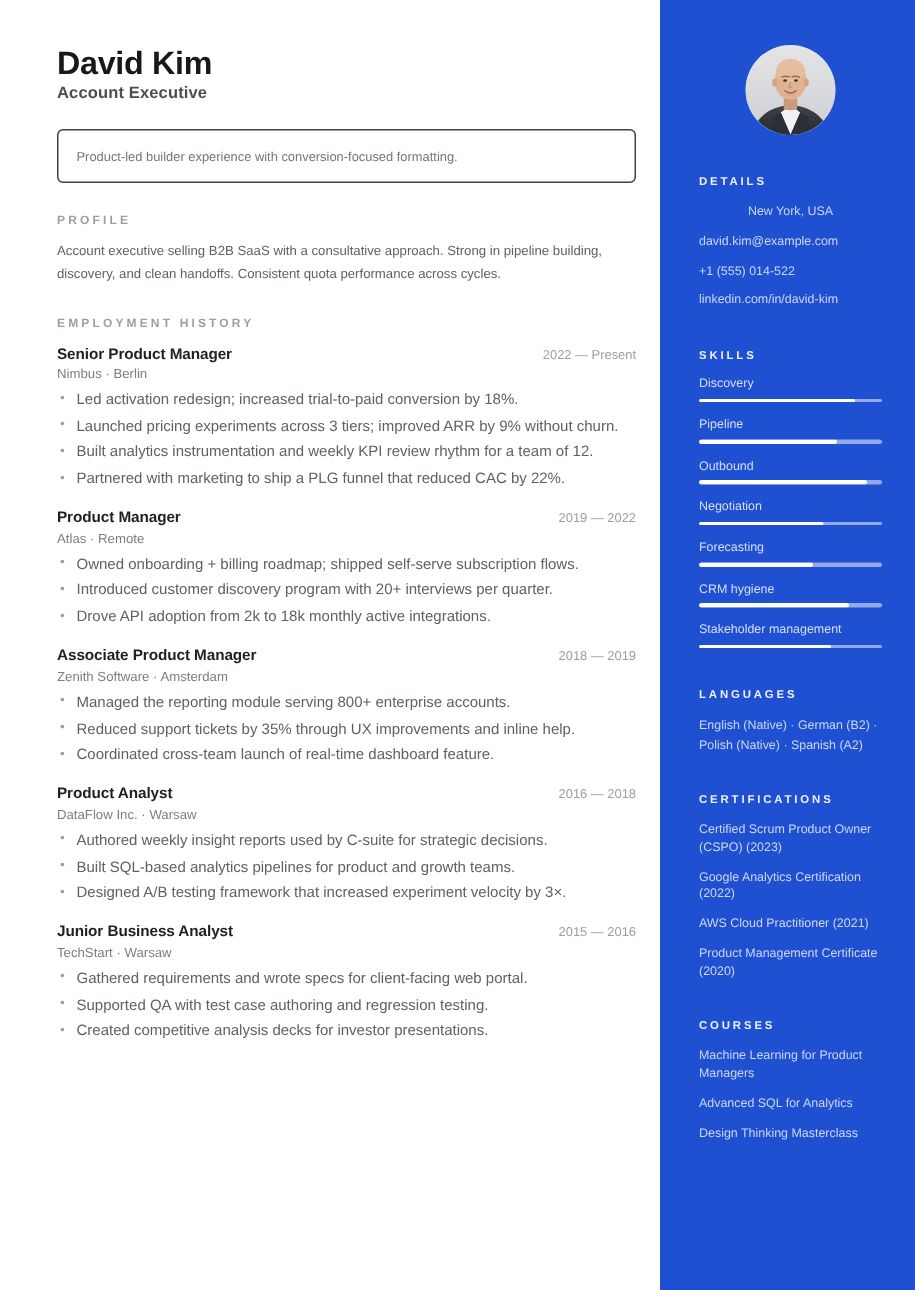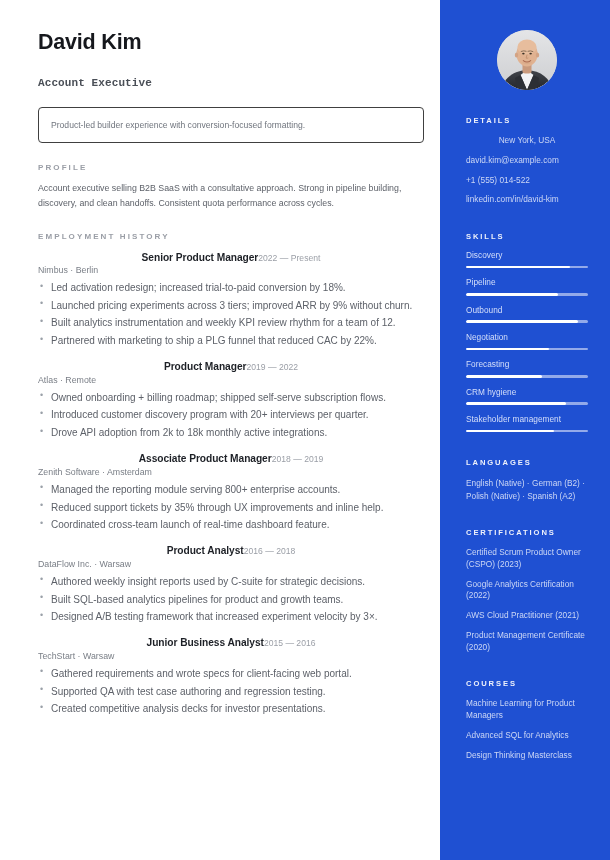--- a/index.html
+++ b/index.html
@@ -31,26 +31,25 @@
 
   .name {
     font-size: 21.5px;
     font-weight: 700;
     color: #16181d;
     letter-spacing: -0.2px;
     line-height: 1.2;
   }
 
   .job-title {
-    margin-top: 21px;
+    margin-top: 0;
     font-size: 11px;
     font-weight: 700;
     color: #4a4f57;
     letter-spacing: 0.1px;
-    font-family: Liberation Mono, monospace;
   }
 
   .summary-box {
     margin-top: 18px;
     border: 1px solid #404040;
     border-radius: 4px;
     padding: 11px 12px;
   }
   .summary-box .summary-text {
     font-size: 8.6px;
@@ -75,21 +74,21 @@
   }
 
   .job {
     margin-top: 13px;
   }
   .job:first-of-type { margin-top: 11px; }
 
   .job-head {
     display: flex;
     align-items: baseline;
-    justify-content: center;
+    justify-content: space-between;
   }
   .job-role {
     font-size: 10.2px;
     font-weight: 700;
     color: #1d2026;
     letter-spacing: -0.05px;
   }
   .job-dates {
     font-size: 8.6px;
     color: #9a9ea6;

